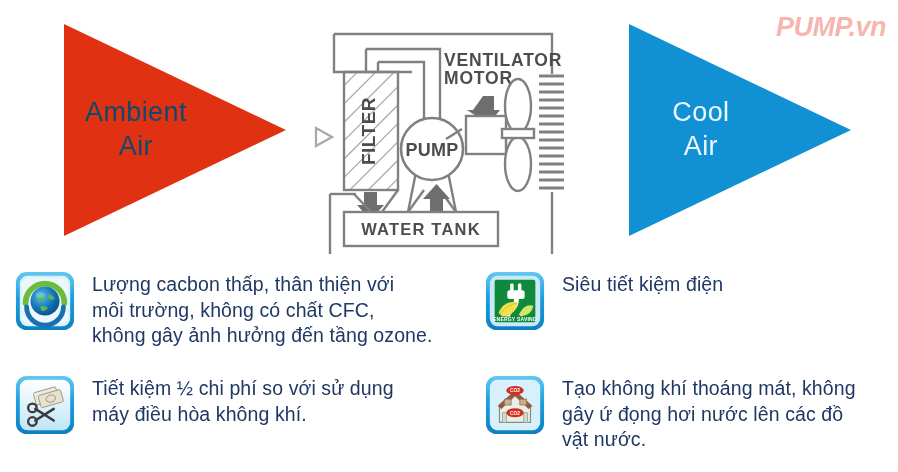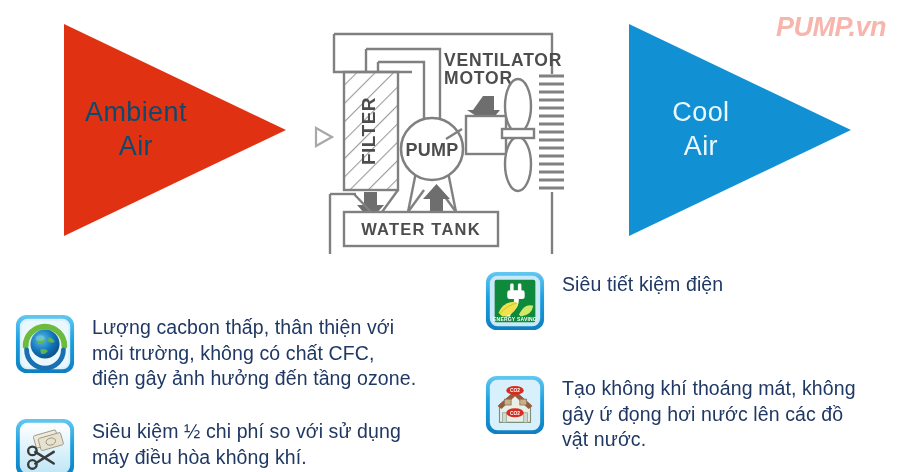--- a/index.html
+++ b/index.html
@@ -82,21 +82,21 @@
     left: 0;
     top: 262px;
     width: 898px;
     height: 210px;
   }
   .feature {
     position: absolute;
     display: flex;
     align-items: flex-start;
   }
-  .feature-left  { left: 14px;  width: 466px; margin-top: 43px; }
+  .feature-left  { left: 14px;  width: 466px; }
   .feature-right { left: 484px; width: 410px; }
   .feature-row1  { top: 8px; }
   .feature-row2  { top: 112px; }
 
   .feature-icon {
     flex: 0 0 auto;
     width: 62px;
     height: 62px;
     margin-right: 16px;
   }
@@ -248,21 +248,21 @@
       <rect x="8" y="8" width="48" height="48" rx="7" fill="#eaf8fd"></rect>
       <path d="M12,34 a20,20 0 0 1 40,0" fill="none" stroke="#6cbb3c" stroke-width="6" stroke-linecap="round"></path>
       <path d="M13,38 a19,19 0 0 0 38,0" fill="none" stroke="#1a6fb0" stroke-width="5" stroke-linecap="round"></path>
       <circle cx="32" cy="32" r="15" fill="url(#gl1)"></circle>
       <path d="M24,27 q5,-3 9,1 q-3,4 -8,4 z M36,25 q5,1 6,5 q-4,2 -7,-1 z M27,38 q4,-2 8,1 q-2,4 -7,3 z" fill="#5fb84b" opacity="0.95"></path>
       <ellipse cx="27" cy="26" rx="4.5" ry="3" fill="#8fd6f2" opacity="0.45"></ellipse>
     </svg>
     <div class="feature-text">
       <span class="ln">Lượng cacbon thấp, thân thiện với</span>
       <span class="ln">môi trường, không có chất CFC,</span>
-      <span class="ln">điện gây ảnh hưởng đến tầng ozone.</span>
+      <span class="ln">không gây ảnh hưởng đến tầng ozone.</span>
     </div>
   </div>
 
   <div class="feature feature-right feature-row1">
     <svg class="feature-icon" viewBox="0 0 64 64">
       <defs>
         <linearGradient id="bz2" x1="0" y1="0" x2="0" y2="1">
           <stop offset="0%" stop-color="#63c8f0"></stop>
           <stop offset="45%" stop-color="#1a9fe0"></stop>
           <stop offset="100%" stop-color="#0e7fc0"></stop>
@@ -312,21 +312,21 @@
       </g>
 
       <g stroke="#3b3b3b" stroke-width="2.6" fill="none" stroke-linecap="round">
         <line x1="22" y1="36" x2="41" y2="48"></line>
         <line x1="41" y1="36" x2="22" y2="48"></line>
       </g>
       <circle cx="19" cy="35" r="4.4" fill="none" stroke="#3b3b3b" stroke-width="2.4"></circle>
       <circle cx="19" cy="49" r="4.4" fill="none" stroke="#3b3b3b" stroke-width="2.4"></circle>
     </svg>
     <div class="feature-text">
-      <span class="ln">Siêu kiệm ½ chi phí so với sử dụng</span>
+      <span class="ln">Tiết kiệm ½ chi phí so với sử dụng</span>
       <span class="ln">máy điều hòa không khí.</span>
     </div>
   </div>
 
   <div class="feature feature-right feature-row2">
     <svg class="feature-icon" viewBox="0 0 64 64">
       <defs>
         <linearGradient id="bz4" x1="0" y1="0" x2="0" y2="1">
           <stop offset="0%" stop-color="#63c8f0"></stop>
           <stop offset="45%" stop-color="#1a9fe0"></stop>

